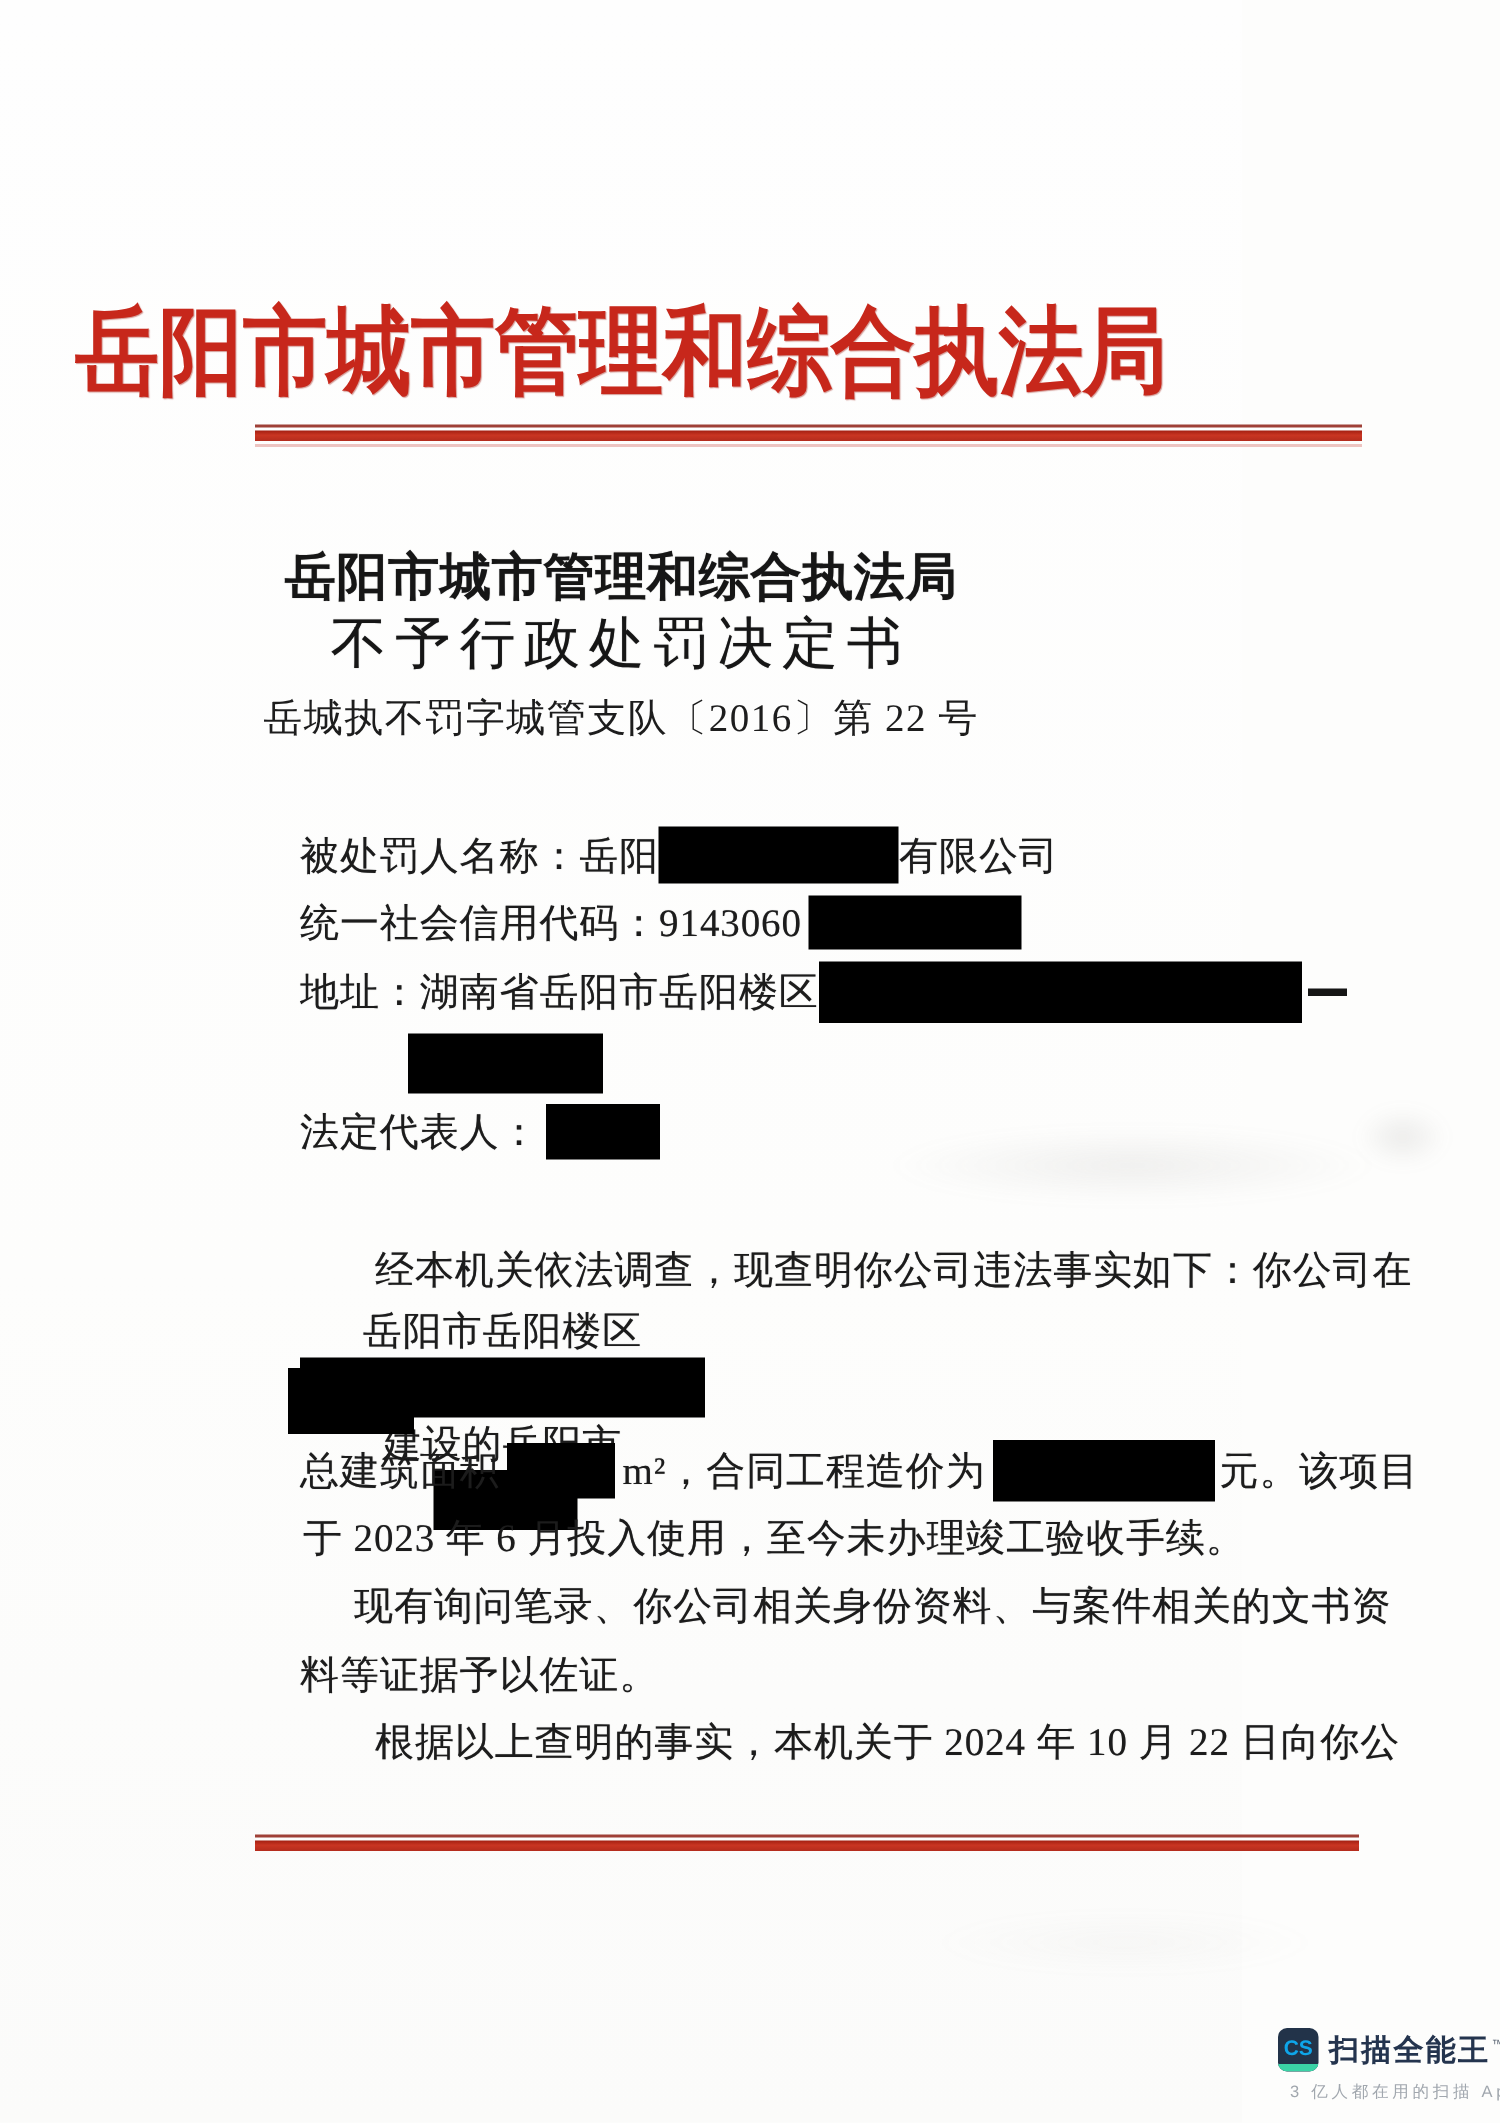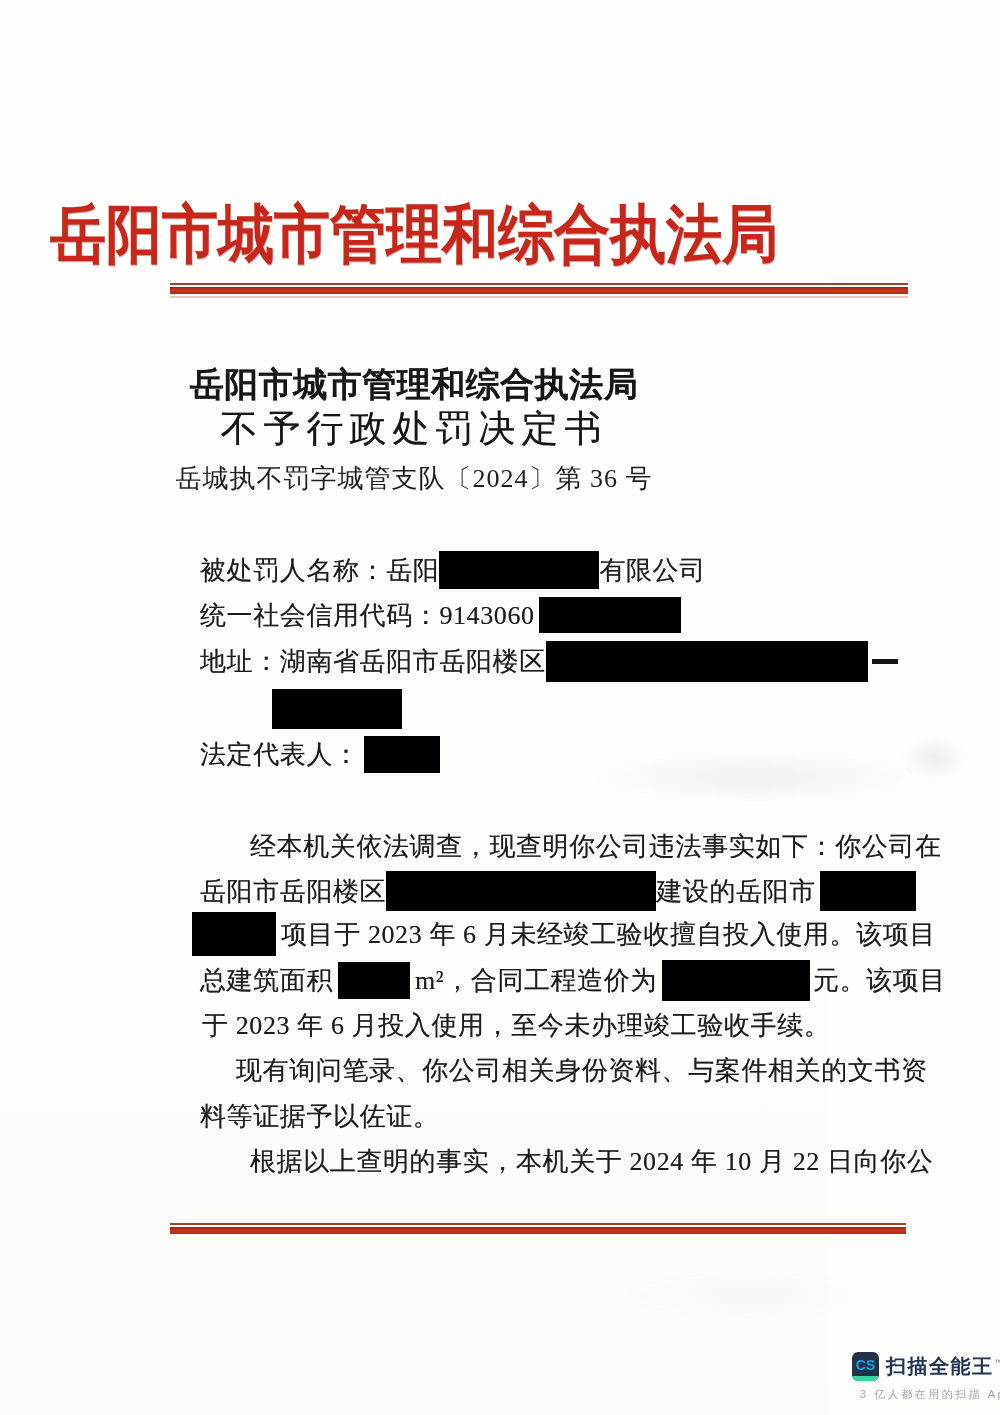--- a/index.html
+++ b/index.html
@@ -63,21 +63,21 @@
 
   <div class="rule" style="top:283px">
     <div class="rule-thin"></div>
     <div class="rule-gap"></div>
     <div class="rule-thick"></div>
     <div class="rule-ghost"></div>
   </div>
 
   <div class="doc-title1">岳阳市城市管理和综合执法局</div>
   <div class="doc-title2">不予行政处罚决定书</div>
-  <div class="doc-number">岳城执不罚字城管支队〔2024〕第 36 号</div>
+  <div class="doc-number">岳城执不罚字城管支队〔2016〕第 22 号</div>
 
   <div id="body-lines">
       <div class="bline" style="top: 549px; left: 200px;">
         <span>被处罚人名称：岳阳</span>
         <span class="redact" style="width: 160px; height: 38px;"></span>
         <span>有限公司</span>
       </div>
       <div class="bline" style="top: 594px; left: 200px;">
         <span>统一社会信用代码：9143060</span>
         <span class="redact" style="width: 142px; height: 36px; margin-left: 4px;"></span>
@@ -90,29 +90,28 @@
       <div class="bline" style="top: 688px; left: 272px;">
         <span class="redact" style="width: 130px; height: 40px;"></span>
       </div>
       <div class="bline" style="top: 733px; left: 200px;">
         <span>法定代表人：</span>
         <span class="redact" style="width: 76px; height: 37px; margin-left: 4px;"></span>
       </div>
       <div class="bline" style="top: 825px; left: 250px;">
         <span>经本机关依法调查，现查明你公司违法事实如下：你公司在</span>
       </div>
-      <div class="bline" style="top: 870px; left: 200px;">
+      <div class="bline" style="top: 870px; left: 200px; flex-direction: column;">
         <span>岳阳市岳阳楼区</span>
         <span class="redact" style="width: 270px; height: 40px;"></span>
         <span>建设的岳阳市</span>
         <span class="redact" style="width: 96px; height: 40px; margin-left: 4px;"></span>
       </div>
       <div class="bline" style="top: 913px; left: 192px;">
         <span class="redact" style="width: 84px; height: 44px; margin-right: 5px;"></span>
-        <span>项目于 2023 年 6 月未经竣工验收擅自投入使用。该项目</span>
       </div>
       <div class="bline" style="top: 959px; left: 200px;">
         <span>总建筑面积</span>
         <span class="redact" style="width: 72px; height: 37px; margin-left: 5px; margin-right: 5px;"></span>
         <span>m²，合同工程造价为</span>
         <span class="redact" style="width: 148px; height: 41px; margin-left: 5px; margin-right: 3px;"></span>
         <span>元。该项目</span>
       </div>
       <div class="bline" style="top: 1004px; left: 202px;">
         <span>于 2023 年 6 月投入使用，至今未办理竣工验收手续。</span>

